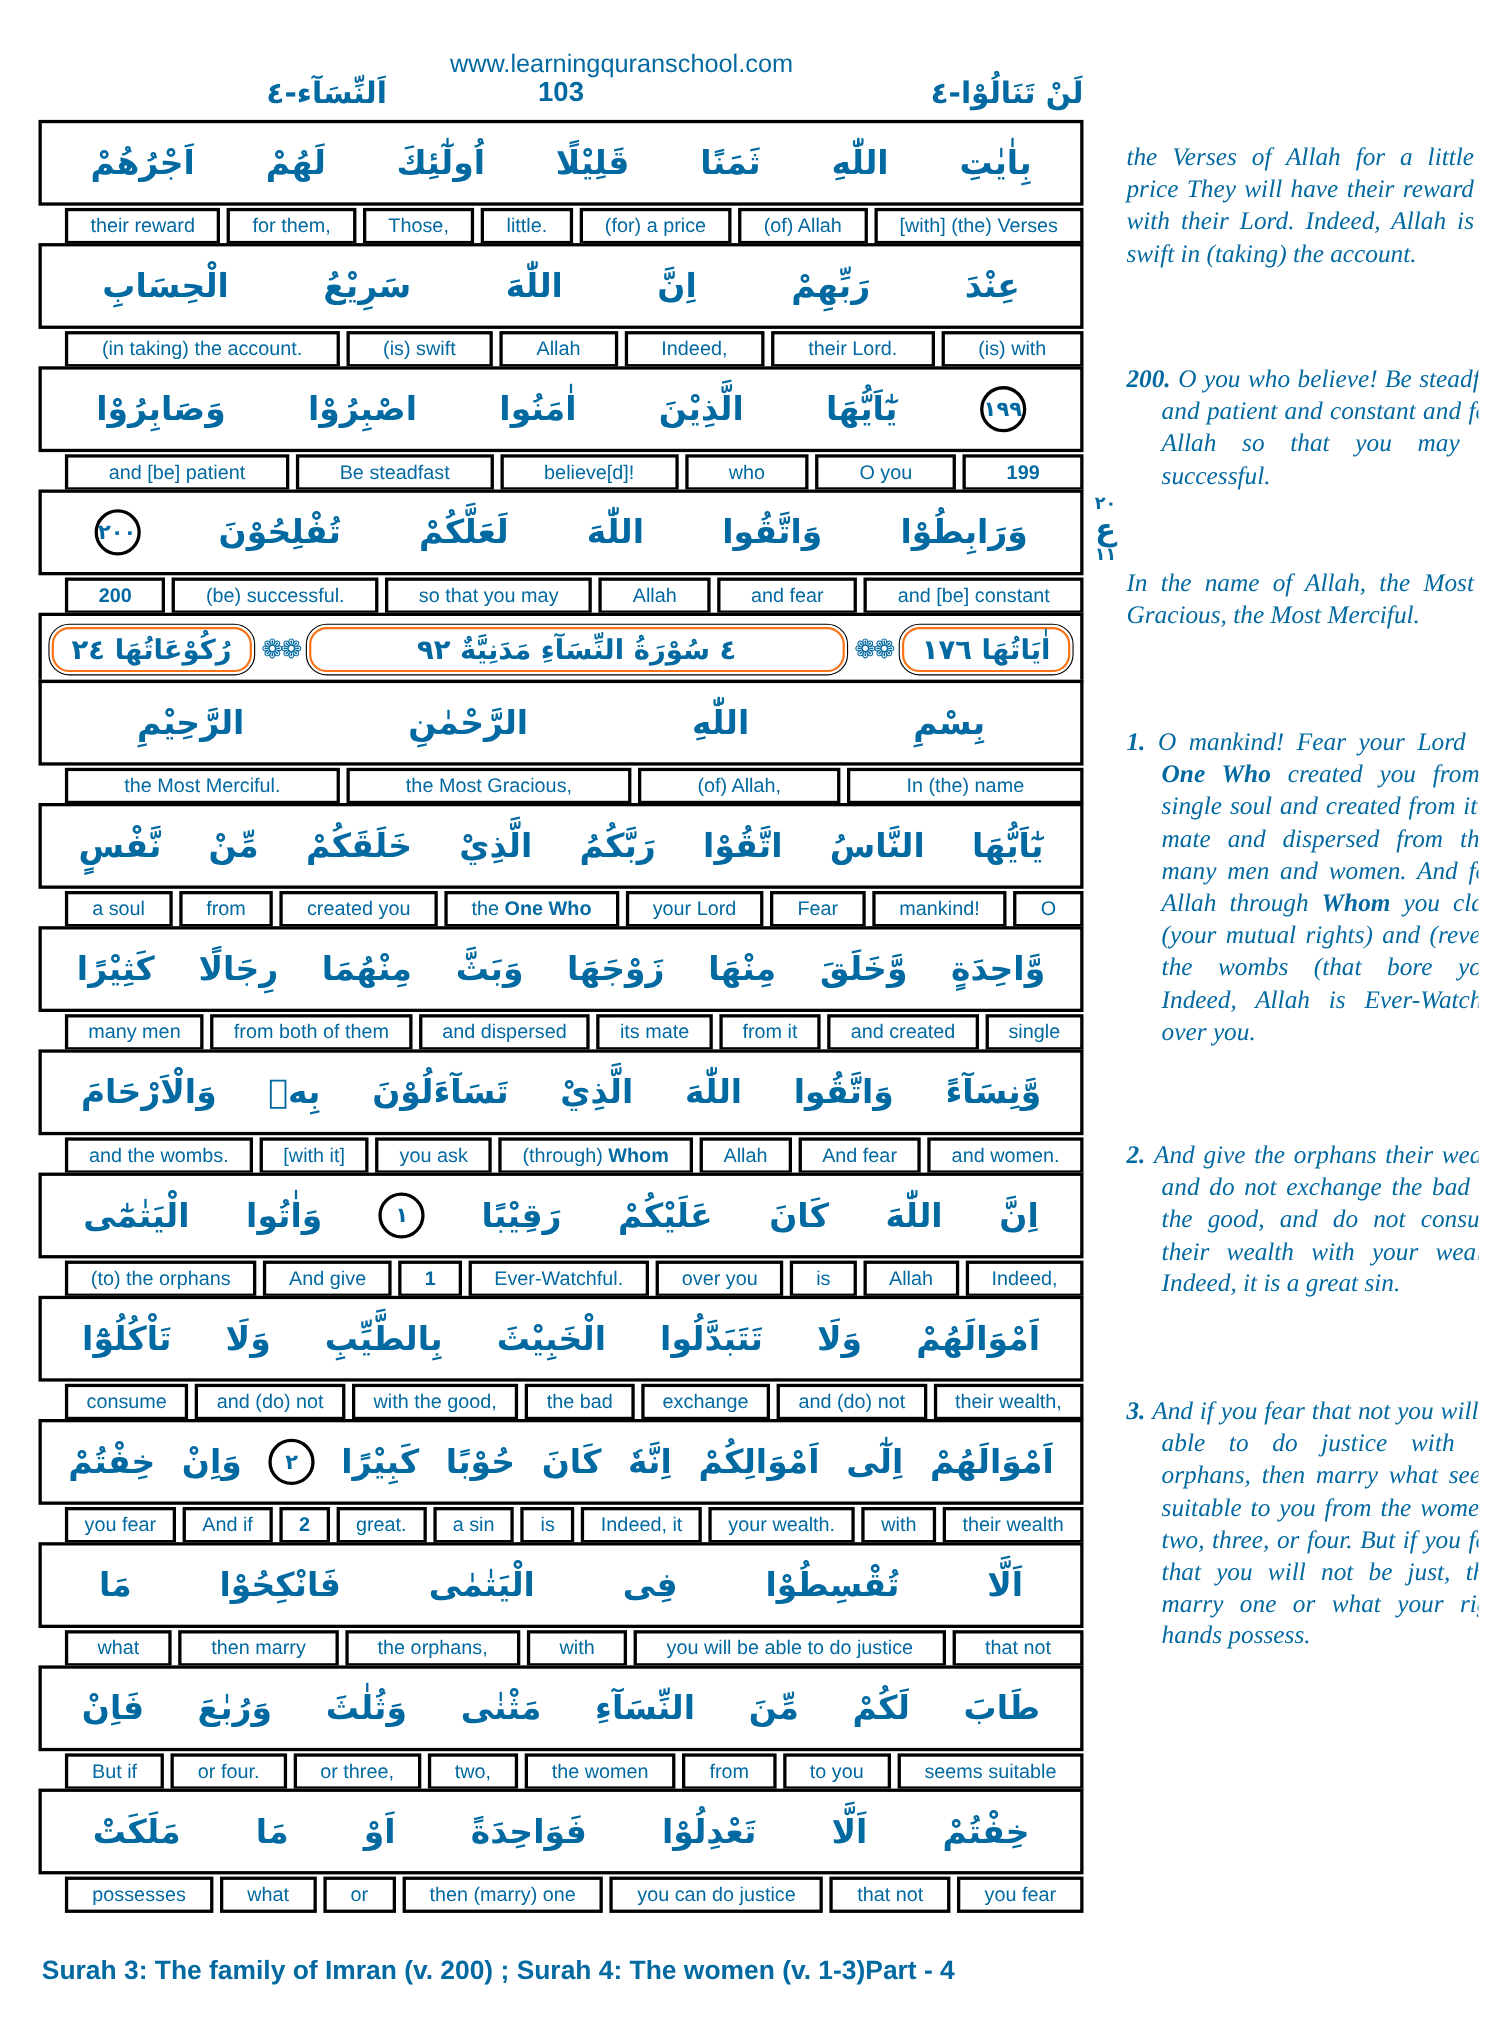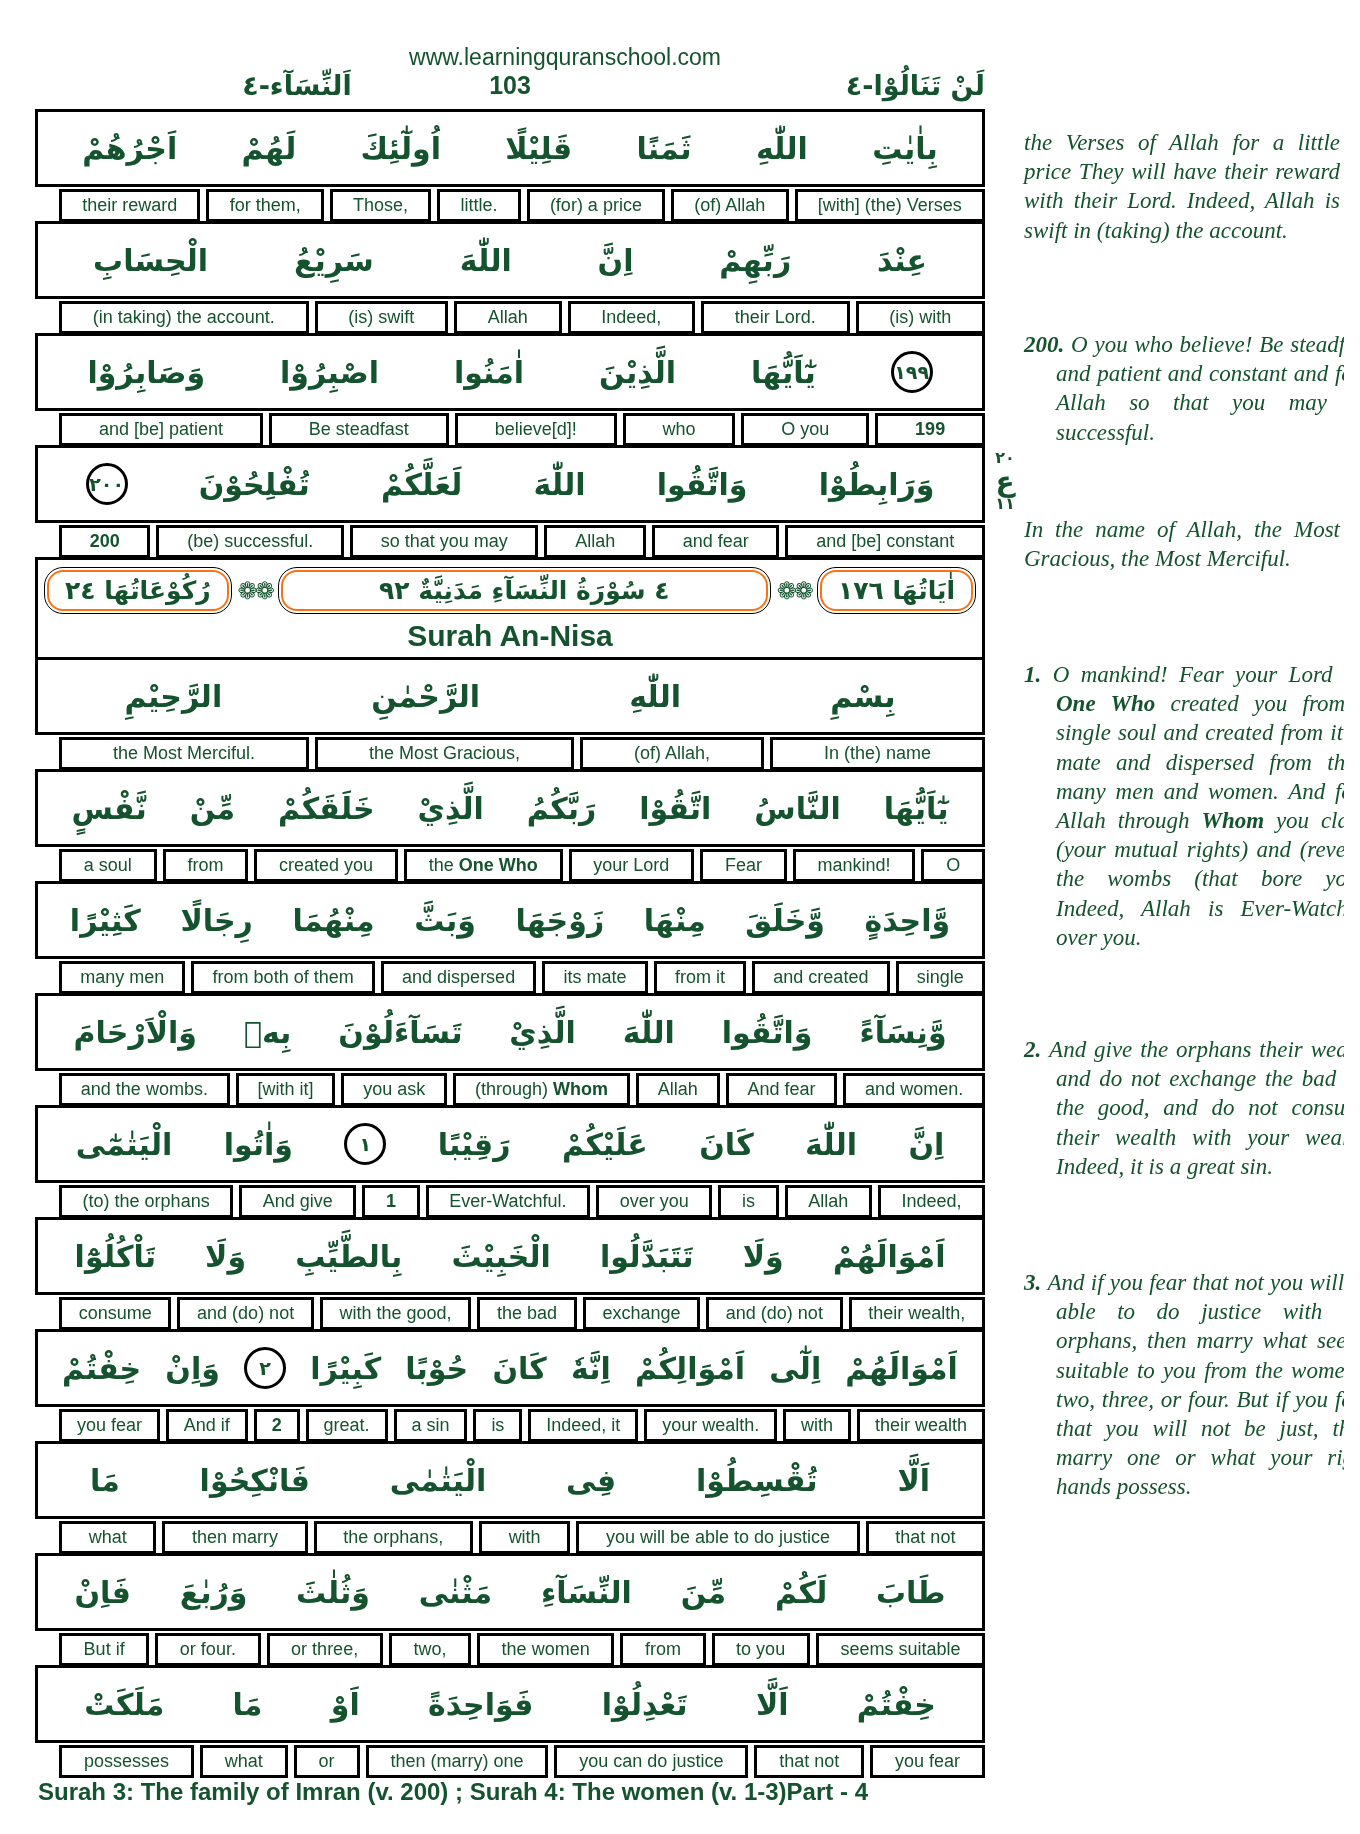--- a/index.html
+++ b/index.html
@@ -1,21 +1,21 @@
 <!DOCTYPE html>
 <html><head>
 <meta charset="utf-8">
 <style>
   html,body{margin:0;padding:0;background:#fff;}
-  .page{position:relative;width:1344px;height:1834px;background:#fff;color:#14532d;overflow:hidden;}
+  .page{position:relative;width:1344px;height:1834px;background:#fff;color:#0369a1;overflow:hidden;}
 
   .url{position:absolute;top:44px;left:165px;width:800px;text-align:center;
        font:400 23px "Liberation Sans",sans-serif;}
 
-  .hdr{position:absolute;top:70px;left:35px;width:950px;display:flex;align-items:center;}
+  .hdr{position:absolute;top:70px;left:35px;width:950px;display:flex;align-items:flex-start;}
   .hdr>span{flex:1;}
   .hdr .ar{font:bold 27px "DejaVu Sans",sans-serif;}
   .hdr .mid{text-align:center;font:bold 25px "Liberation Sans",sans-serif;}
   .hdr .right{text-align:right;}
 
   .wtable{position:absolute;left:35px;top:112px;width:950px;}
   .arabic-line{border:3px solid #000;margin-top:-3px;height:72px;display:flex;
                justify-content:space-around;align-items:center;padding:0 12px;
                font:bold 30px "DejaVu Sans",sans-serif;background:#fff;position:relative;z-index:1;}
   .aya-circle{display:inline-flex;width:36px;height:36px;border:3px solid #000;border-radius:50%;
@@ -141,21 +141,20 @@
       </div>
 
     <div class="banner">
       <div class="cartouches">
         <div class="cart" dir="rtl">اٰيَاتُهَا ١٧٦</div>
         <span class="floral">❁❁</span>
         <div class="cart center" dir="rtl">٤ سُوْرَةُ النِّسَآءِ مَدَنِيَّةٌ ٩٢</div>
         <span class="floral">❁❁</span>
         <div class="cart" dir="rtl">رُكُوْعَاتُهَا ٢٤</div>
       </div>
-      <div class="banner-title">Surah An-Nisa</div>
     </div>
 
     <div id="rows-bottom">
         <div>
           <div class="arabic-line" dir="rtl">
             <span>بِسْمِ</span>
             <span>اللّٰهِ</span>
             <span>الرَّحْمٰنِ</span>
             <span>الرَّحِيْمِ</span>
           </div>

